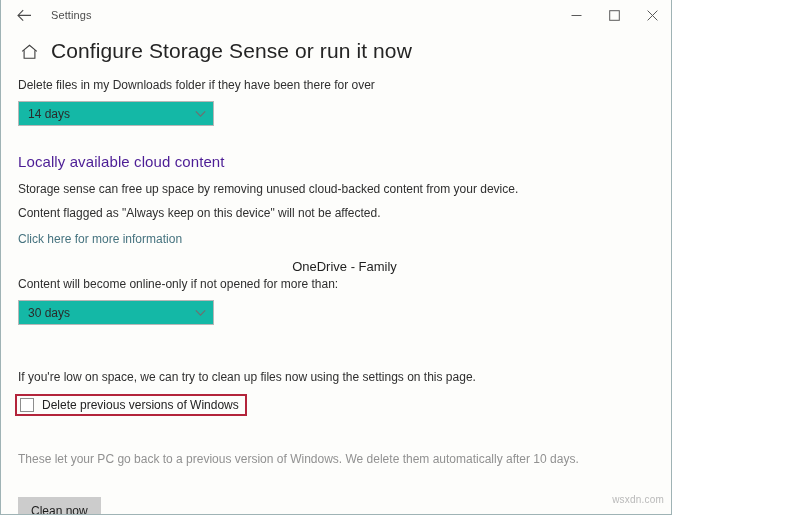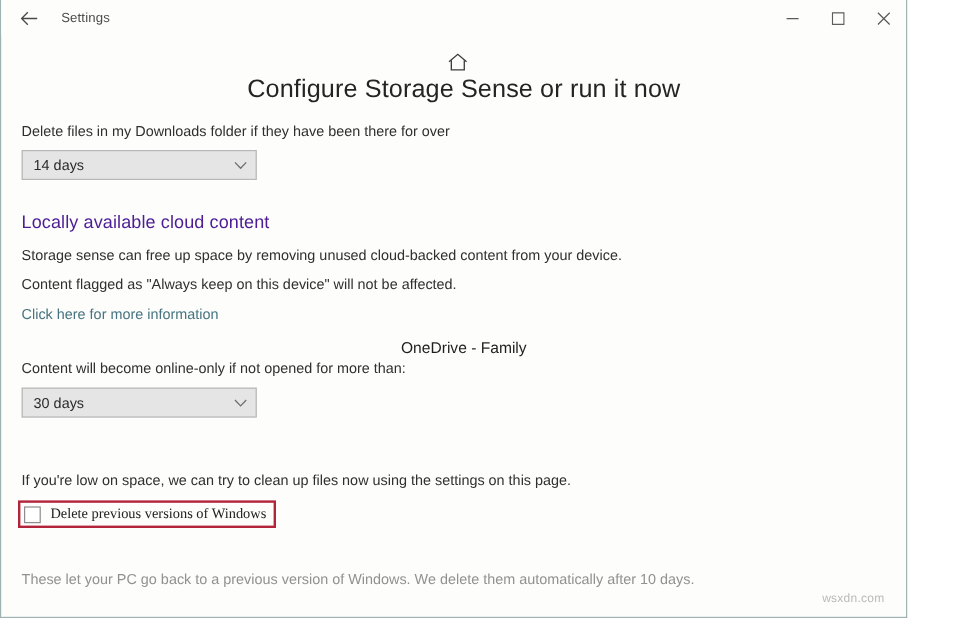--- a/index.html
+++ b/index.html
@@ -9,21 +9,21 @@
   }
   body {
     width: 800px;
     height: 515px;
     font-family: "Liberation Sans", sans-serif;
     overflow: hidden;
   }
 
   .window {
     position: relative;
-    width: 756px;
+    width: 672px;
     height: 515px;
     background: #fdfdfb;
     box-sizing: border-box;
     border-left: 1px solid #9fb3b5;
     border-right: 1px solid #9fb3b5;
     border-bottom: 1px solid #9fb3b5;
     overflow: hidden;
   }
 
   
@@ -71,21 +71,20 @@
   .content {
     padding: 0 0 0 17px;
     position: relative;
   }
 
   .page-head {
     display: flex;
     align-items: center;
     margin-top: 8px;
     margin-bottom: 14px;
-    flex-direction: column;
   }
   .home-icon {
     width: 22px;
     height: 22px;
     display: flex;
     align-items: center;
     justify-content: center;
     color: #3c3c3c;
     margin-right: 11px;
     margin-top: 3px;
@@ -123,21 +122,21 @@
     color: #4c1d95;
     font-weight: 400;
     margin: 0 0 11px 0;
     letter-spacing: .1px;
   }
 
   .combo {
     width: 196px;
     height: 25px;
     border: 1px solid #b7b7b7;
-    background: #e5e5e5;
+    background: #14b8a6;
     display: flex;
     align-items: center;
     box-sizing: border-box;
     cursor: pointer;
   }
   .combo-value {
     flex: 1;
     font-size: 12px;
     color: #2b2b2b;
     padding-left: 9px;
@@ -161,21 +160,20 @@
 
   
   .highlight-box {
     display: inline-flex;
     align-items: center;
     border: 2px solid #b3243b;
     padding: 2px 6px 2px 3px;
     box-sizing: border-box;
     margin: 1px 0 3px -3px;
     background: transparent;
-    font-family: Liberation Serif, serif;
   }
   .checkbox {
     width: 14px;
     height: 14px;
     border: 1px solid #8d8d8d;
     background: #ffffff;
     box-sizing: border-box;
     margin-right: 8px;
     flex: none;
     cursor: pointer;
@@ -204,21 +202,21 @@
     font-family: "Liberation Sans", sans-serif;
   }
 
   .sp-1 { height: 11px; }
   .sp-2 { height: 22px; }
   .sp-3 { height: 27px; }
 
   
   .watermark {
     position: absolute;
-    right: 18px;
+    right: 7px;
     bottom: 9px;
     font-size: 10px;
     color: #b9b9b9;
     letter-spacing: .2px;
   }
 </style>
 </head>
 <body>
 
 <div class="window">

